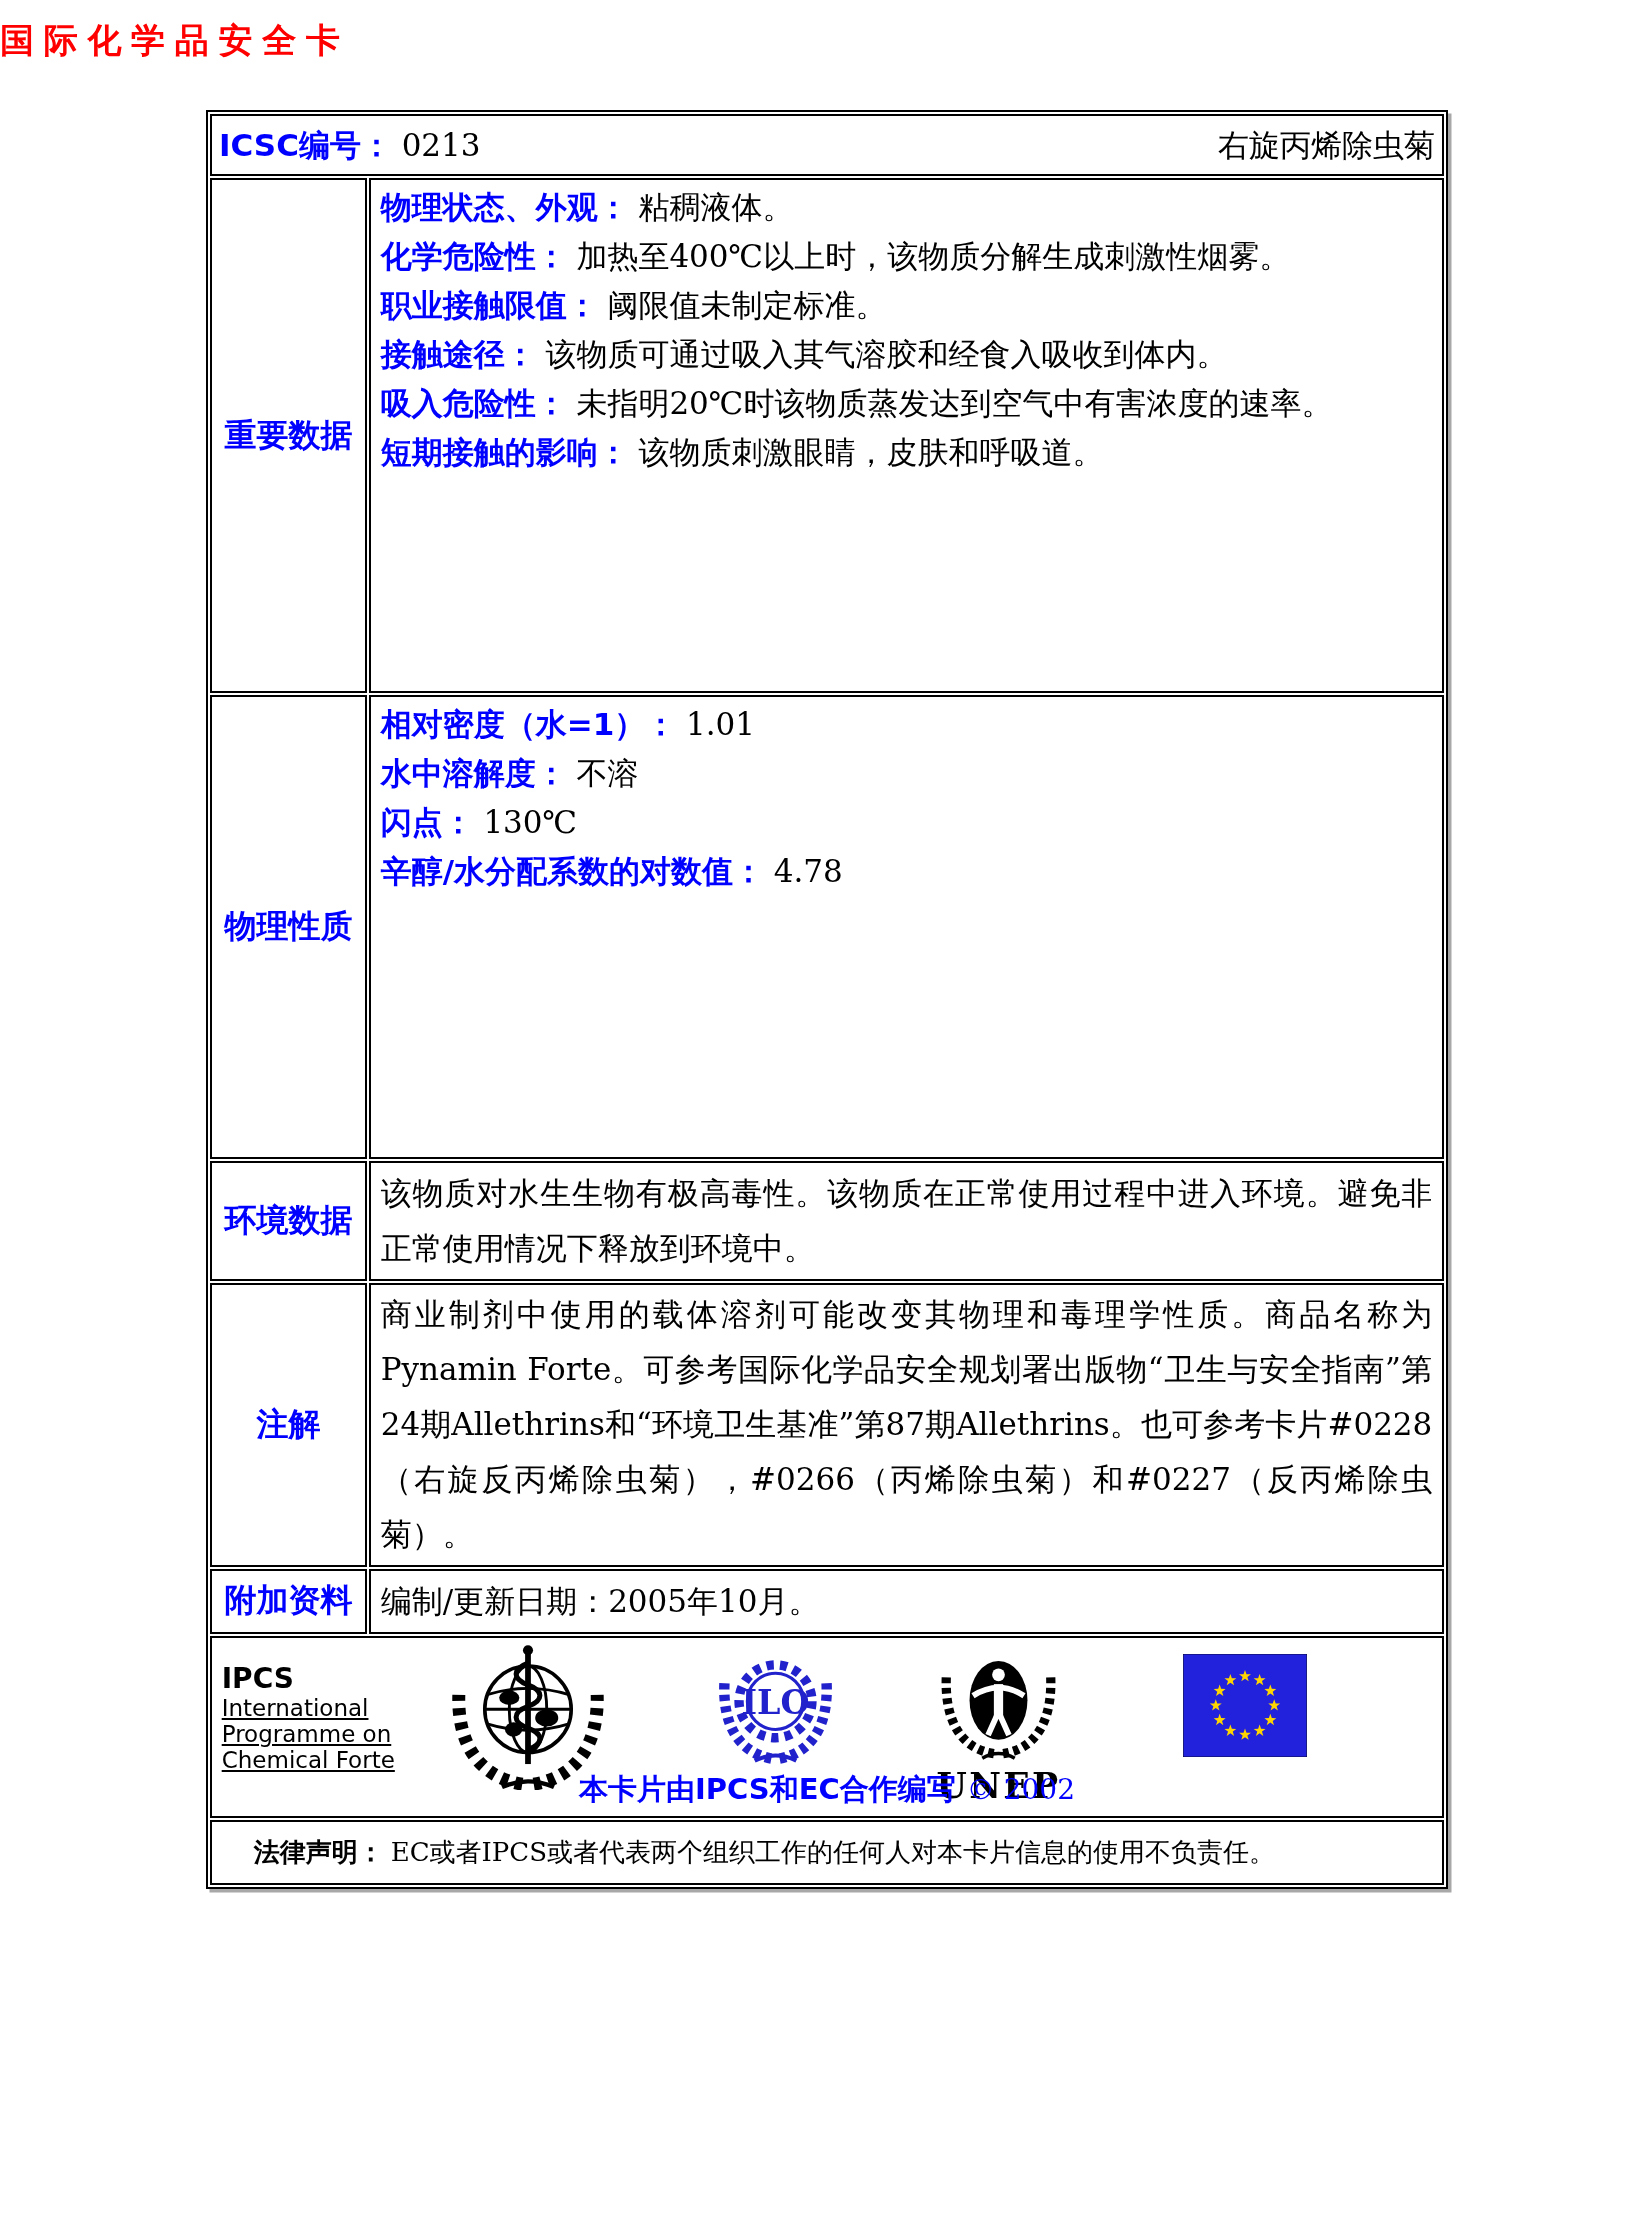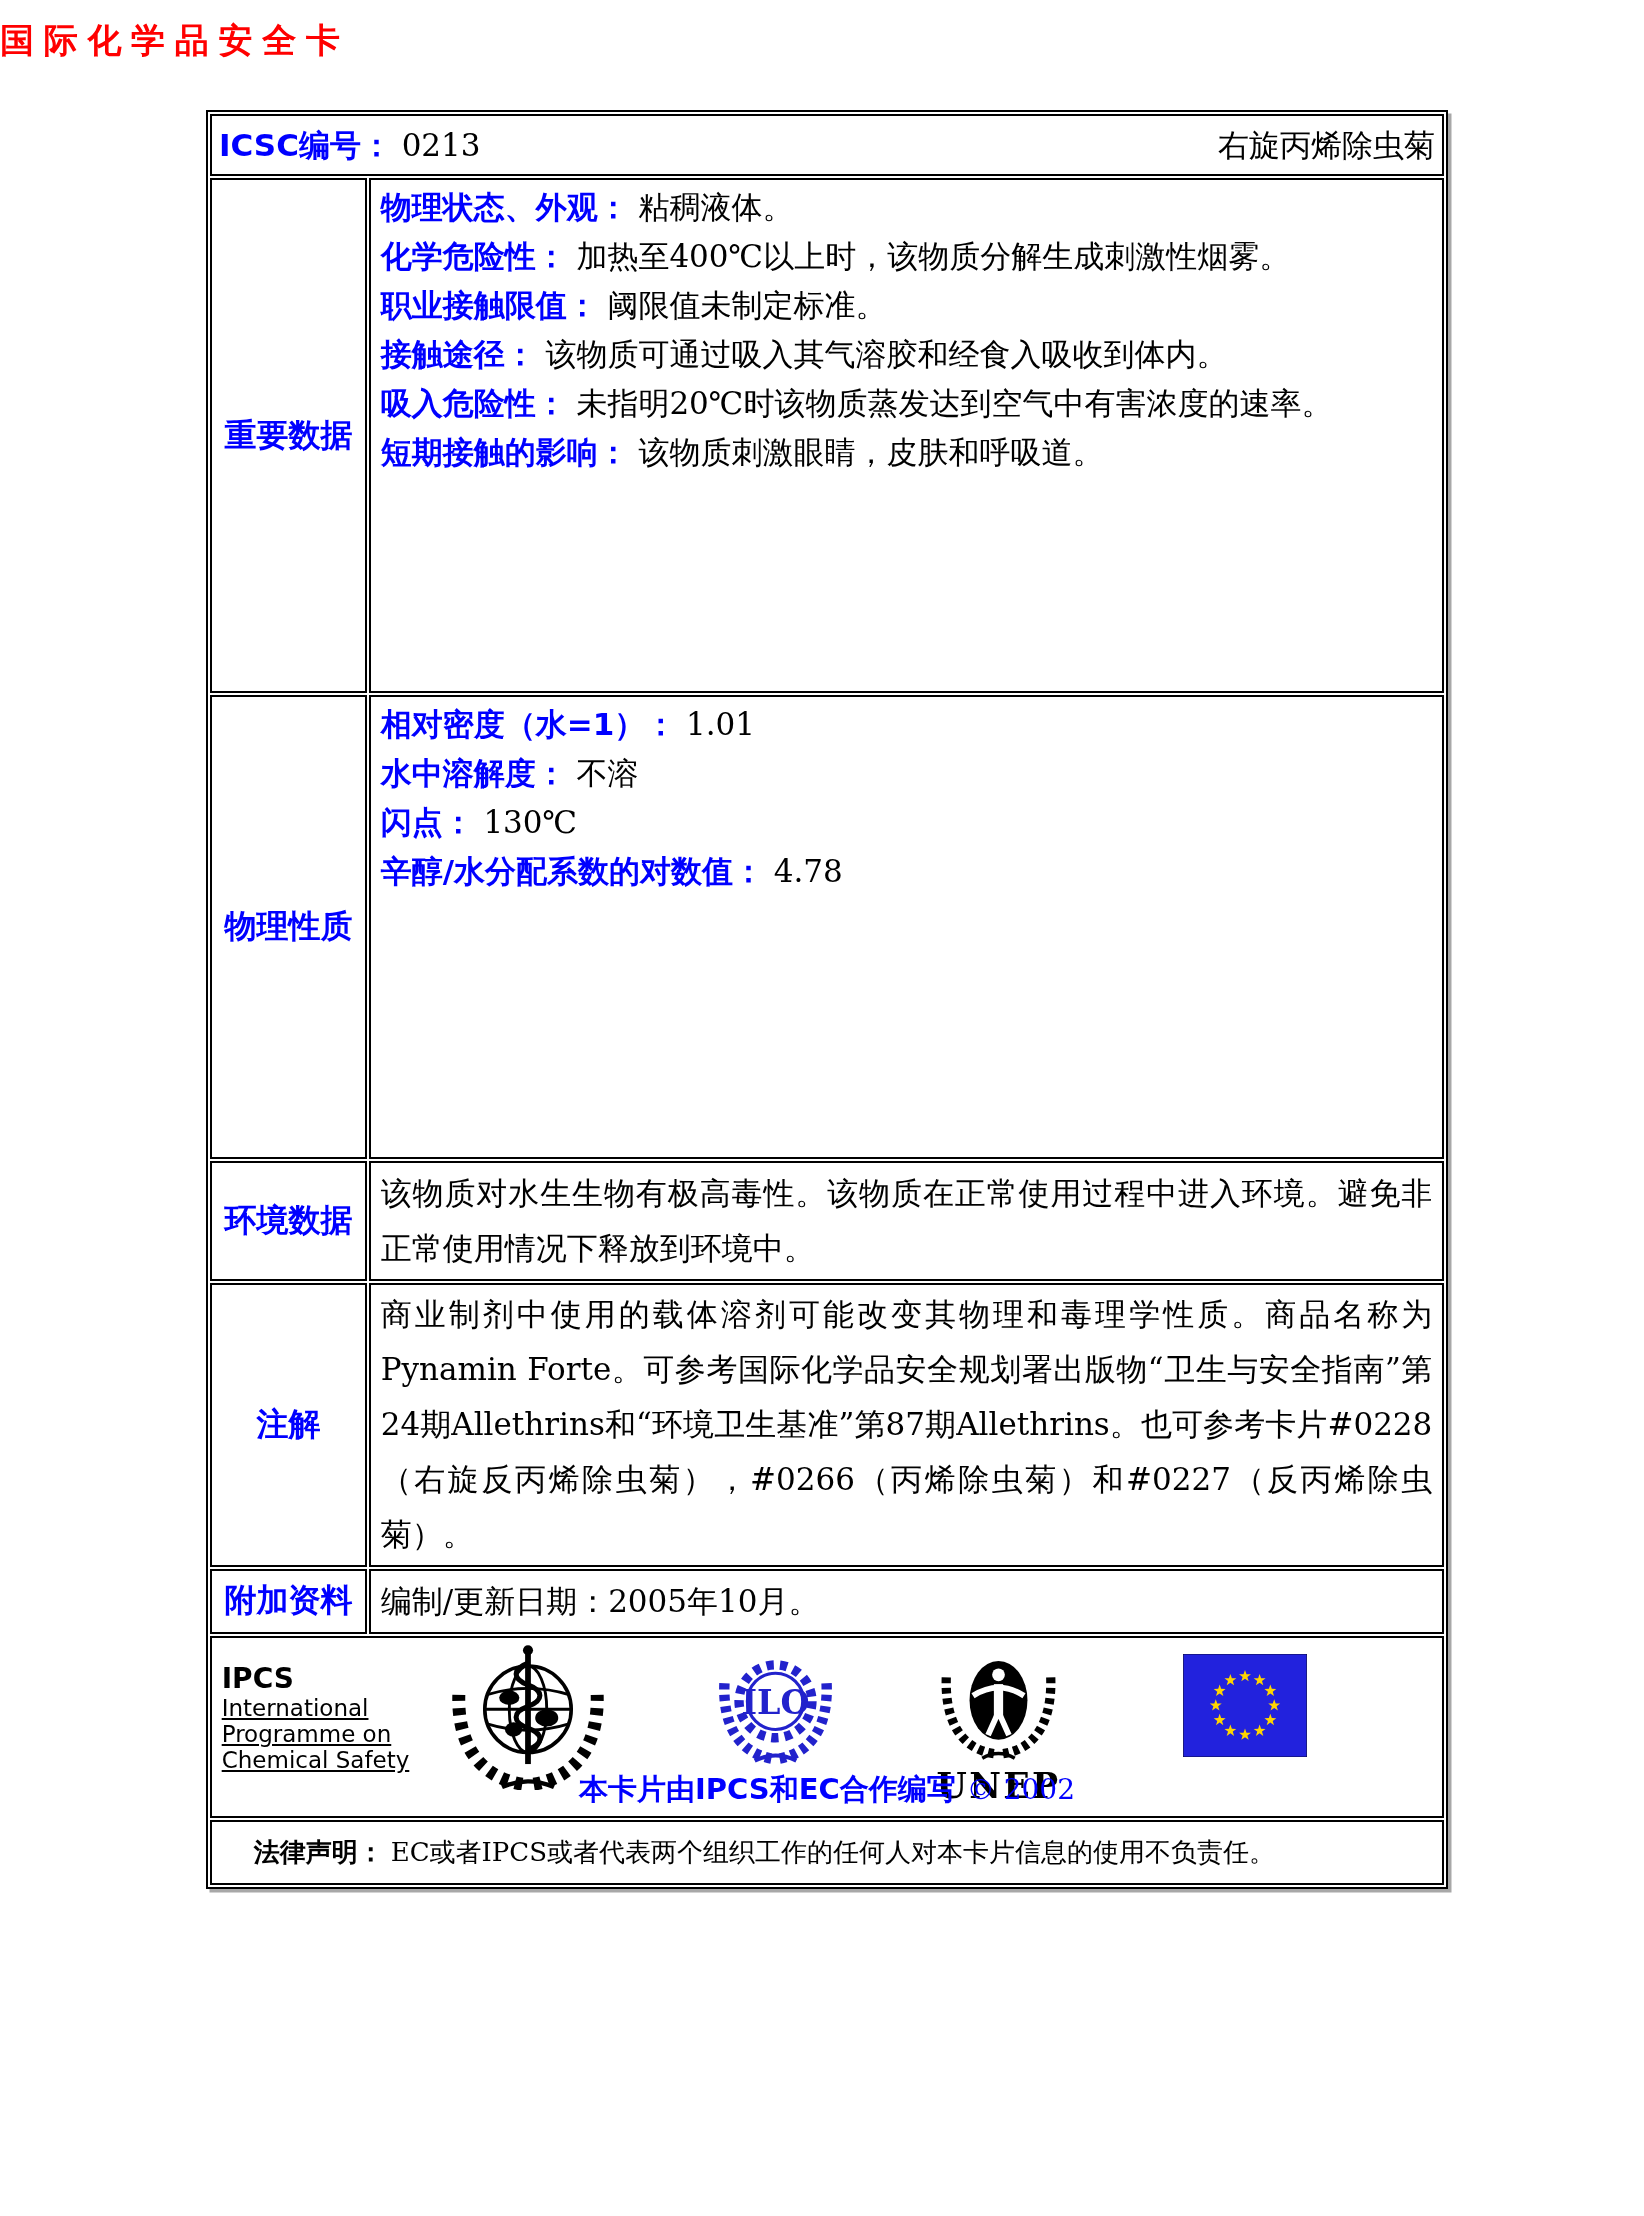--- a/index.html
+++ b/index.html
@@ -124,21 +124,21 @@
       <div class="para serif">编制/更新日期：2005年10月。</div>
     </td>
   </tr>
 
   <tr>
     <td colspan="2" class="logos-cell">
       <div class="ipcs">
         <div class="ipcs-t">IPCS</div>
         <div class="ipcs-l">International</div>
         <div class="ipcs-l">Programme on</div>
-        <div class="ipcs-l">Chemical Safety</div>
+        <div class="ipcs-l">Chemical Forte</div>
       </div>
 
       <svg class="logo logo-who" width="174" height="147" viewBox="0 0 120 102">
         <path d="M56,98 C26,93 11,70 12,36" fill="none" stroke="#000" stroke-width="9" stroke-dasharray="5 5"></path>
         <path d="M64,98 C94,93 109,70 108,36" fill="none" stroke="#000" stroke-width="9" stroke-dasharray="5 5"></path>
         <path d="M42,100 Q60,92 78,100" fill="none" stroke="#000" stroke-width="3"></path>
         <circle cx="60" cy="46" r="30" fill="none" stroke="#000" stroke-width="2.5"></circle>
         <ellipse cx="60" cy="46" rx="13" ry="30" fill="none" stroke="#000" stroke-width="2"></ellipse>
         <path d="M31,36 Q60,27 89,36" fill="none" stroke="#000" stroke-width="2"></path>
         <path d="M31,56 Q60,65 89,56" fill="none" stroke="#000" stroke-width="2"></path>

